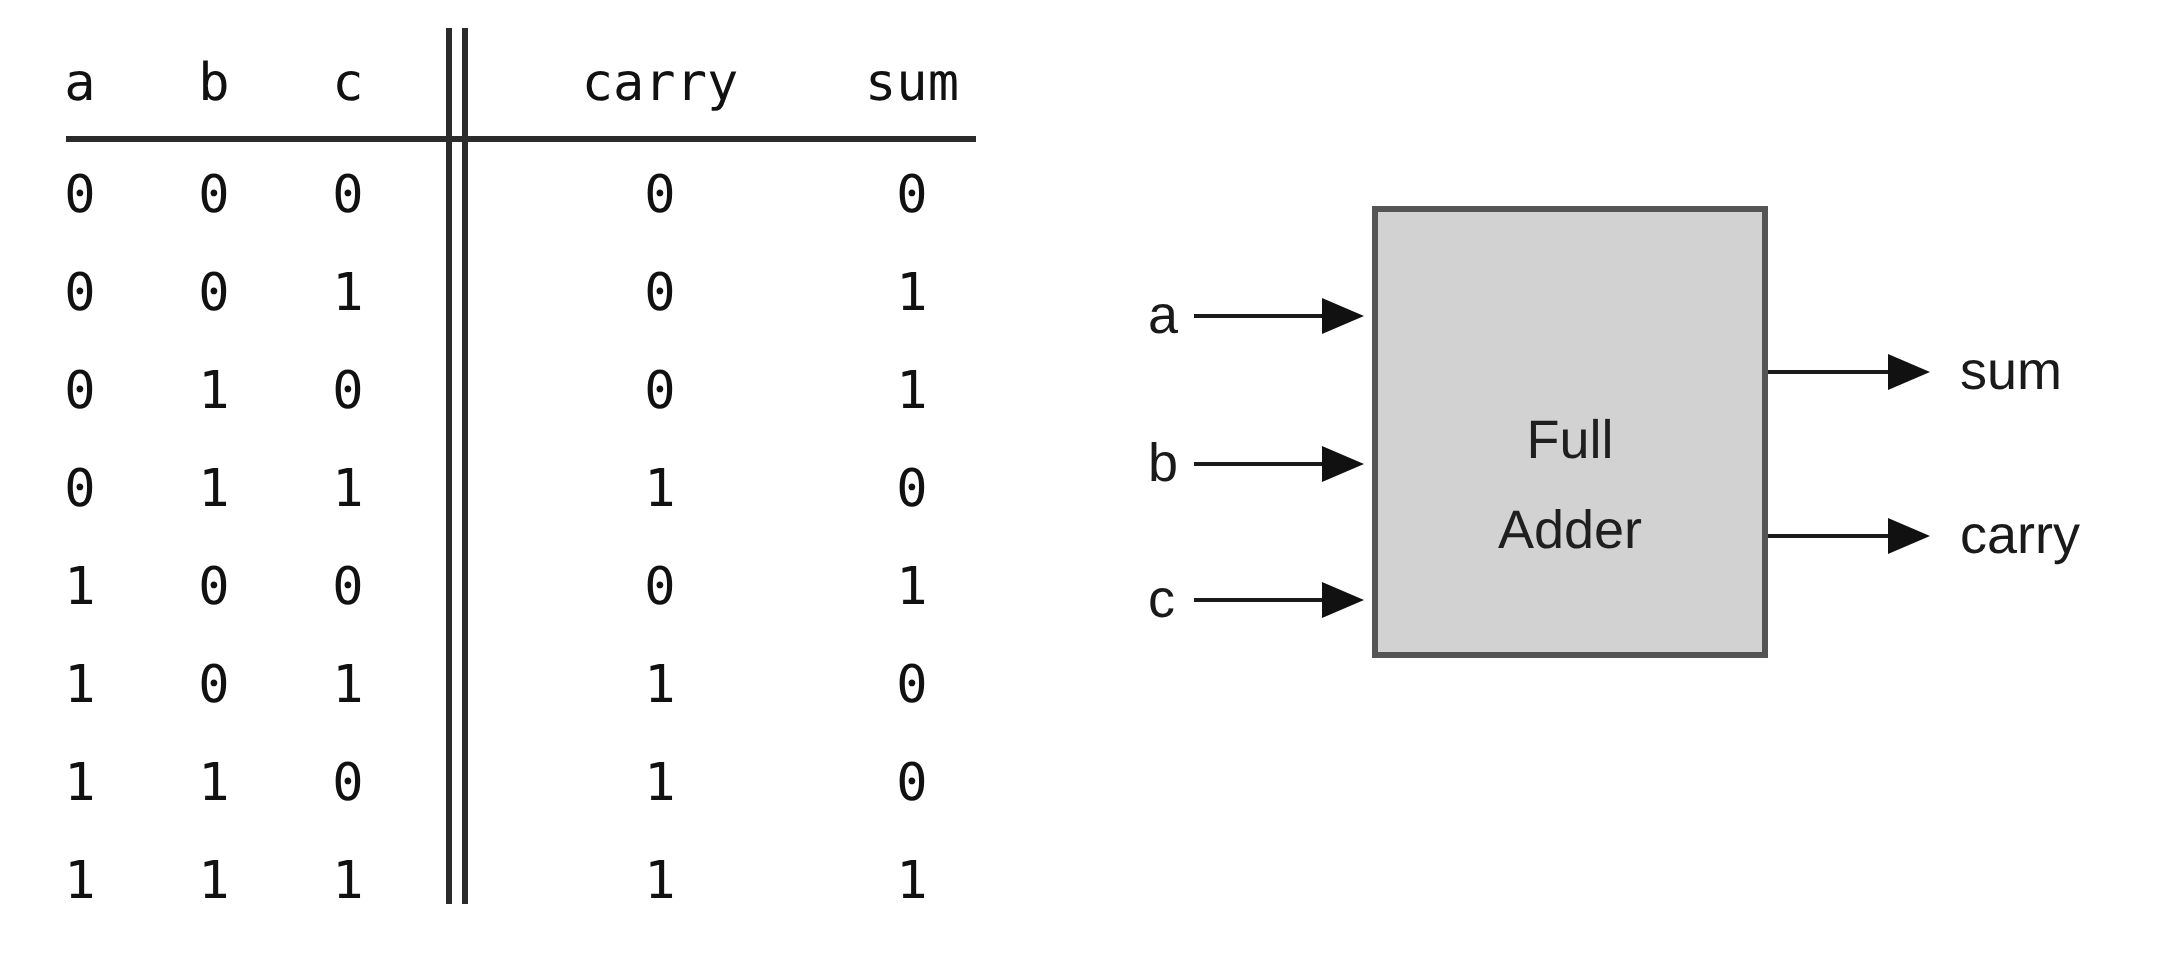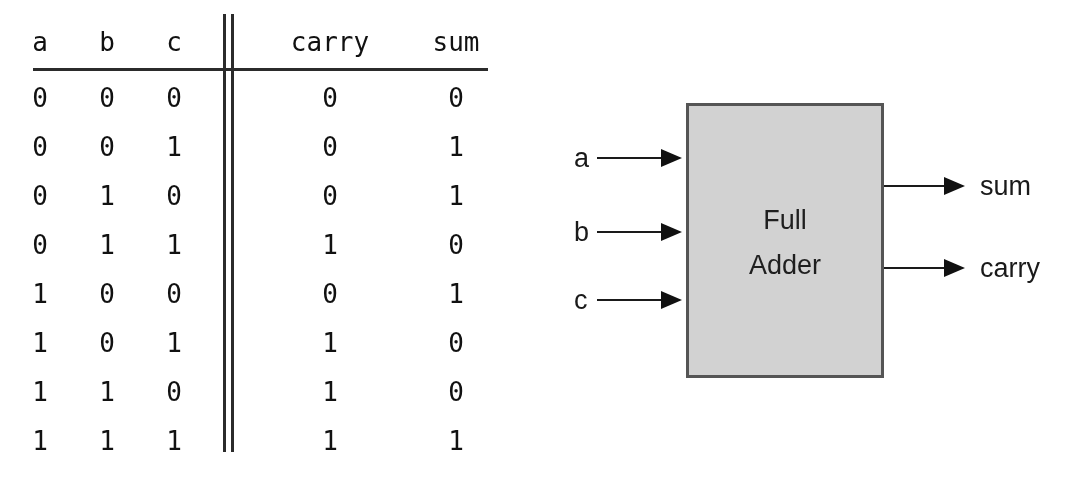--- a/index.html
+++ b/index.html
@@ -73,21 +73,21 @@
     left: 540px; top: 0;
     width: 548px;
     height: 482px;
   }
 
   #adder-box {
     position: absolute;
     left: 146px;          
     top: 103px;
     width: 198px;
-    height: 275px;
+    height: 226px;
     background: #d2d2d2;
     border: 3px solid #555555;
     box-sizing: border-box;
   }
   #adder-box-label {
     position: absolute;
     left: 0;
     top: 92px;
     width: 100%;
     text-align: center;

